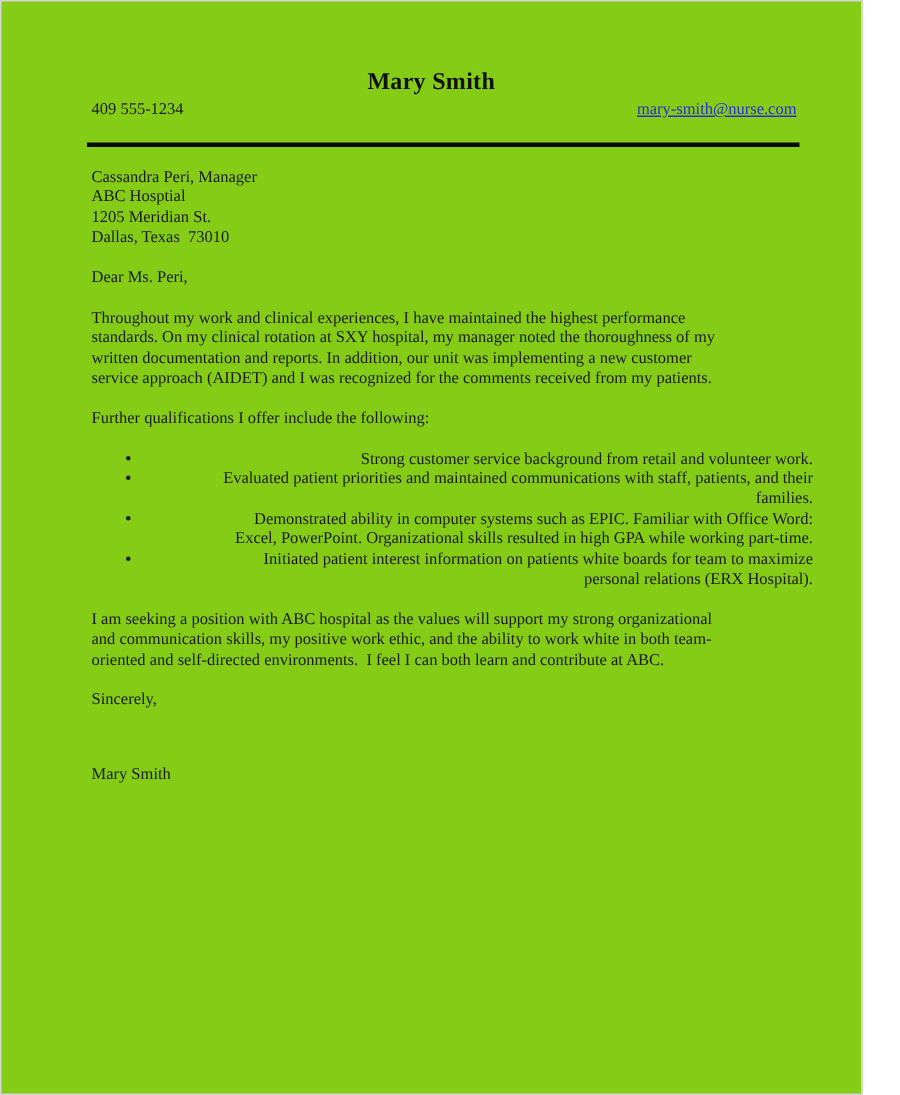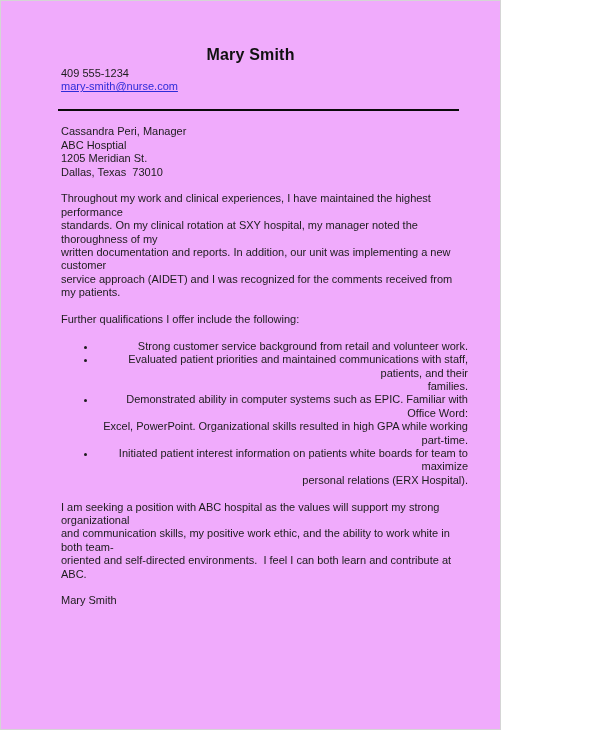--- a/index.html
+++ b/index.html
@@ -2,46 +2,45 @@
 <html><head>
 <meta charset="utf-8">
 <style>
   html, body {
     margin: 0;
     padding: 0;
     background: #ffffff;
   }
   .page {
     position: relative;
-    width: 501px;
+    width: 575px;
     height: 730px;
     box-sizing: border-box;
-    background: #f0abfc;
+    background: #84cc16;
     border: 1px solid #d5d5d5;
     overflow: hidden;
-    font-family: Liberation Sans, sans-serif;
+    font-family: Liberation Serif, serif;
     color: #1c1c1c;
   }
   .letter-title {
     margin-top: 45px;
     text-align: center;
     font-size: 16px;
     line-height: 17px;
     font-weight: 700;
     letter-spacing: 0.2px;
     color: #111111;
   }
   .contact-row {
     display: flex;
     justify-content: space-between;
     align-items: baseline;
     margin: 4px 43px 0 60px;
     font-size: 11px;
     line-height: 13.4px;
-    flex-direction: column;
   }
   .email-link {
     color: #2c2cd8;
     text-decoration: underline;
     cursor: pointer;
   }
   .header-divider {
     height: 2.5px;
     background: #0a0a0a;
     margin: 15px 41px 0 57px;
@@ -82,20 +81,21 @@
 
   <div class="header-divider"></div>
 
   <div class="letter-body">
 
     <p>Cassandra Peri, Manager
 ABC Hosptial
 1205 Meridian St.
 Dallas, Texas  73010</p>
 
+    <p>Dear Ms. Peri,</p>
 
 
     <p>Throughout my work and clinical experiences, I have maintained the highest performance
 standards. On my clinical rotation at SXY hospital, my manager noted the thoroughness of my
 written documentation and reports. In addition, our unit was implementing a new customer
 service approach (AIDET) and I was recognized for the comments received from my patients.</p>
 
     <p>Further qualifications I offer include the following:</p>
 
     <ul>
@@ -106,18 +106,19 @@
 Excel, PowerPoint. Organizational skills resulted in high GPA while working part-time.</li>
       <li>Initiated patient interest information on patients white boards for team to maximize
 personal relations (ERX Hospital).</li>
     </ul>
 
     <p>I am seeking a position with ABC hospital as the values will support my strong organizational
 and communication skills, my positive work ethic, and the ability to work white in both team-
 oriented and self-directed environments.  I feel I can both learn and contribute at ABC.</p>
 
 
+    <p class="valediction">Sincerely,</p>
 
     <p>Mary Smith</p>
 
 
   </div>
 </div>
 
 </body></html>

